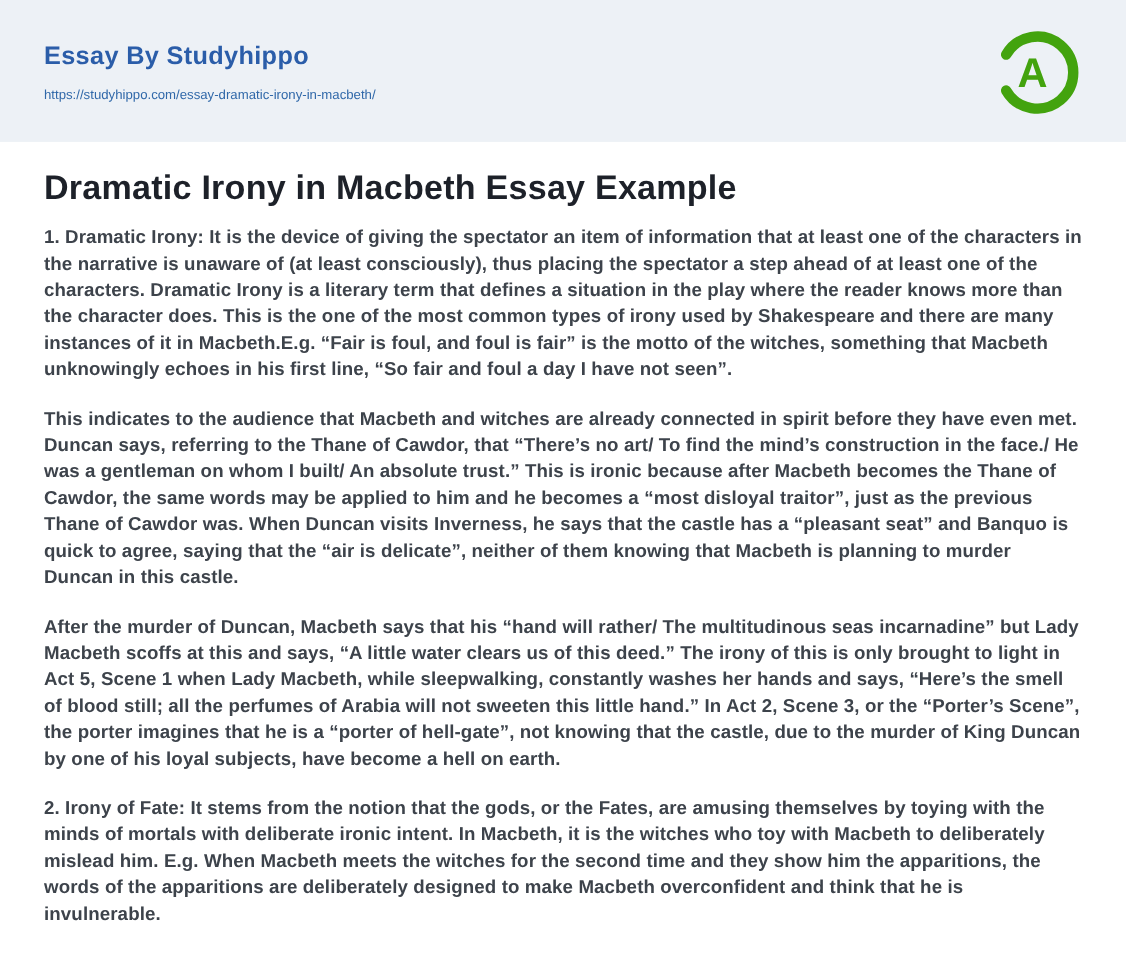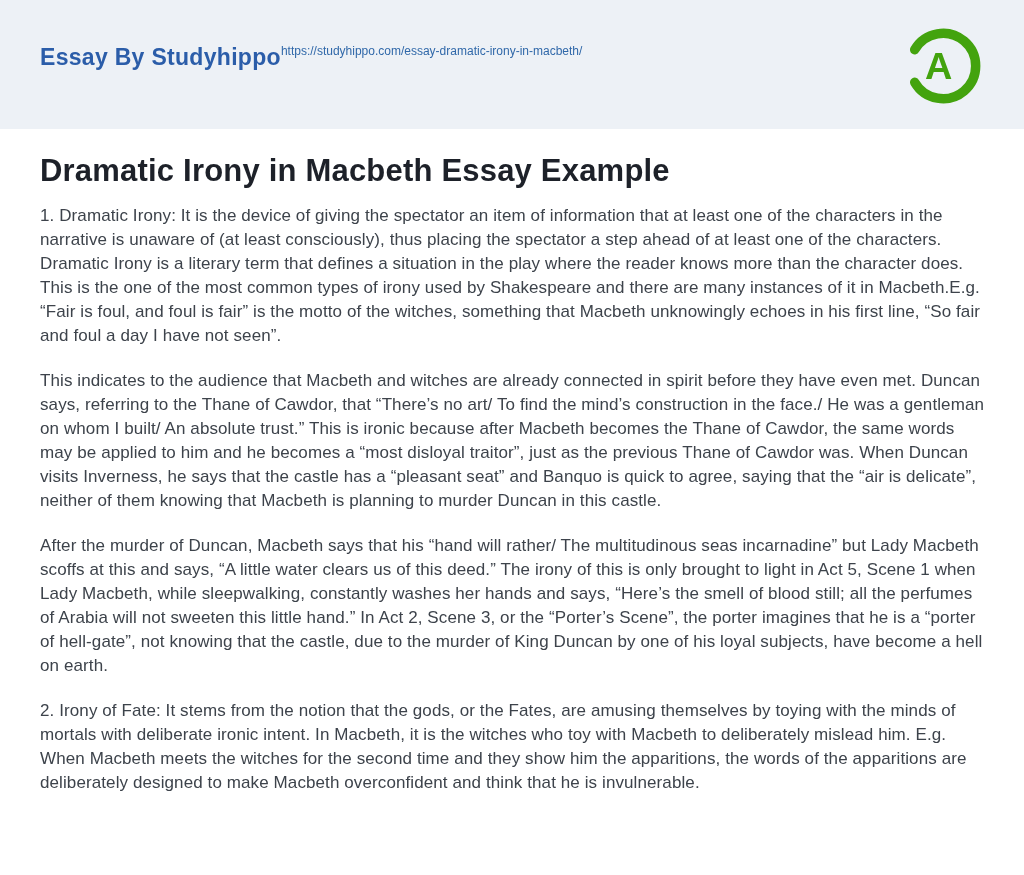--- a/index.html
+++ b/index.html
@@ -15,21 +15,21 @@
     background: #ffffff;
   }
   .header {
     background: #edf1f6;
     height: 129px;
     padding: 0 38px 0 40px;
     display: flex;
     align-items: center;
     justify-content: space-between;
   }
-  .header-left { display: flex; flex-direction: row; }
+  .header-left { display: flex; flex-direction: column; }
   .site-label {
     font-size: 23px;
     font-weight: 700;
     color: #2b5da9;
     letter-spacing: 0.3px;
     margin: 0 0 15px 0;
   }
   .site-url {
     font-size: 12px;
     font-weight: 400;
@@ -47,21 +47,21 @@
     margin: 23px 0 0 0;
     line-height: 1.2;
   }
   .essay p {
     font-size: 17px;
     line-height: 24px;
     letter-spacing: 0.1px;
     color: #3d434b;
     margin: 0 0 21px 0;
   }
-  .essay { margin-top: 15px; max-width: 946px; }
+  .essay { margin-top: 15px; max-width: 946px; font-weight: bold; }
 </style>
 </head>
 <body>
 
 <div class="page">
 
   <div class="header">
     <div class="header-left">
       <h2 class="site-label">Essay By Studyhippo</h2>
       <a class="site-url">https://studyhippo.com/essay-dramatic-irony-in-macbeth/</a>

